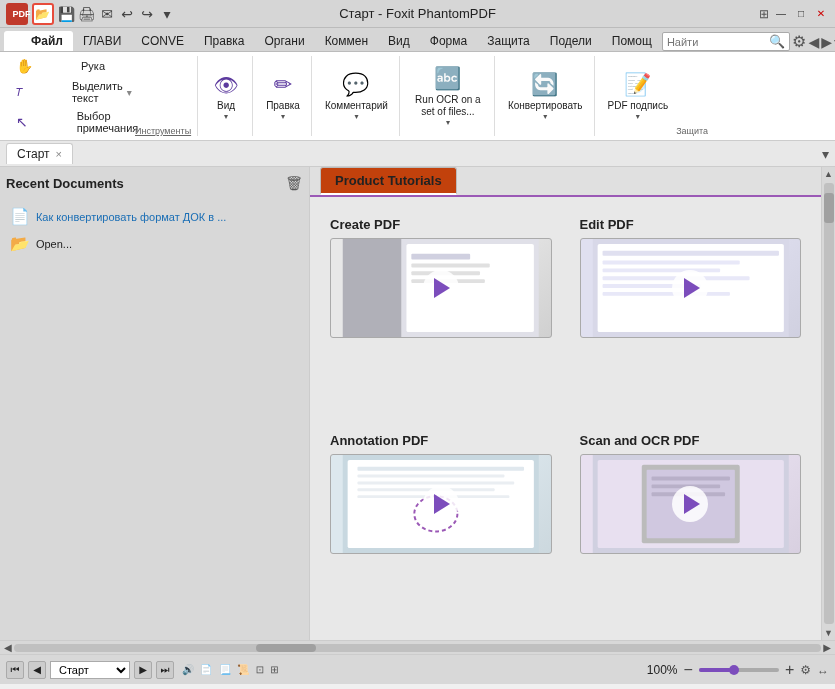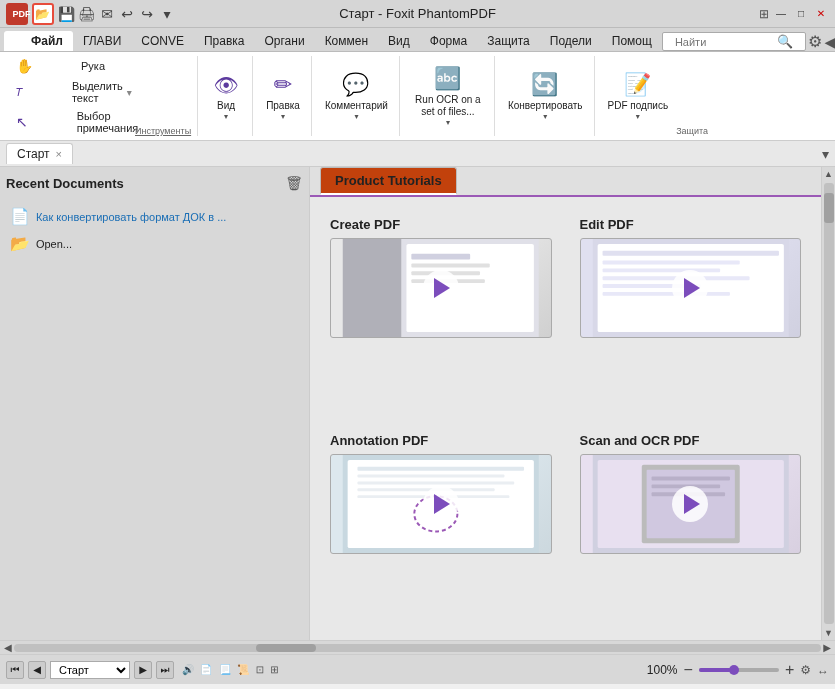--- a/index.html
+++ b/index.html
@@ -28,21 +28,21 @@
     .ribbon-group-wrapper { display: flex; flex-direction: column; align-items: center; }
 
     .ribbon-item { display: flex; flex-direction: column; align-items: center; justify-content: center; padding: 3px 5px; cursor: pointer; border-radius: 3px; min-width: 40px; }
     .ribbon-item .ri-icon { width: 28px; height: 28px; display: flex; align-items: center; justify-content: center; font-size: 20px; color: #5c3a9e; }
     .ribbon-item .ri-label { font-size: 10px; color: #222; text-align: center; line-height: 1.2; margin-top: 1px; }
     .ribbon-item .ri-arrow { font-size: 8px; color: #555; }
 
     .ribbon-item-small { display: flex; align-items: center; gap: 4px; padding: 2px 4px; cursor: pointer; border-radius: 3px; width: 120px; }
     .ribbon-item-small .ris-icon { font-size: 14px; color: #5c3a9e; width: 16px; }
     .ribbon-item-small .ris-label { font-size: 11px; color: #222; padding-left: 45px; }
-    .search-input-wrap { display: flex; align-items: center; background: white; border: 1px solid #aaa; border-radius: 2px; padding: 1px 12px; }
+    .search-input-wrap { display: flex; align-items: center; background: white; border: 1px solid #aaa; border-radius: 2px; padding: 1px 4px; }
     .search-input-wrap input { border: none; outline: none; font-size: 11px; width: 120px; }
     .search-btn { font-size: 13px; color: #555; cursor: pointer; margin-left: 2px; }
 
     
     .doc-tab-bar { background: #e8e8e8; height: 26px; display: flex; align-items: center; border-bottom: 1px solid #ccc; padding-left: 6px; }
     .doc-tab { background: white; border: 1px solid #ccc; border-bottom: none; border-radius: 3px 3px 0 0; padding: 3px 10px; font-size: 12px; display: flex; align-items: center; gap: 6px; cursor: pointer; }
     .doc-tab .close-x { font-size: 11px; color: #888; cursor: pointer; }
     .tab-arrow { margin-left: auto; margin-right: 6px; font-size: 14px; color: #555; cursor: pointer; }
 
     

